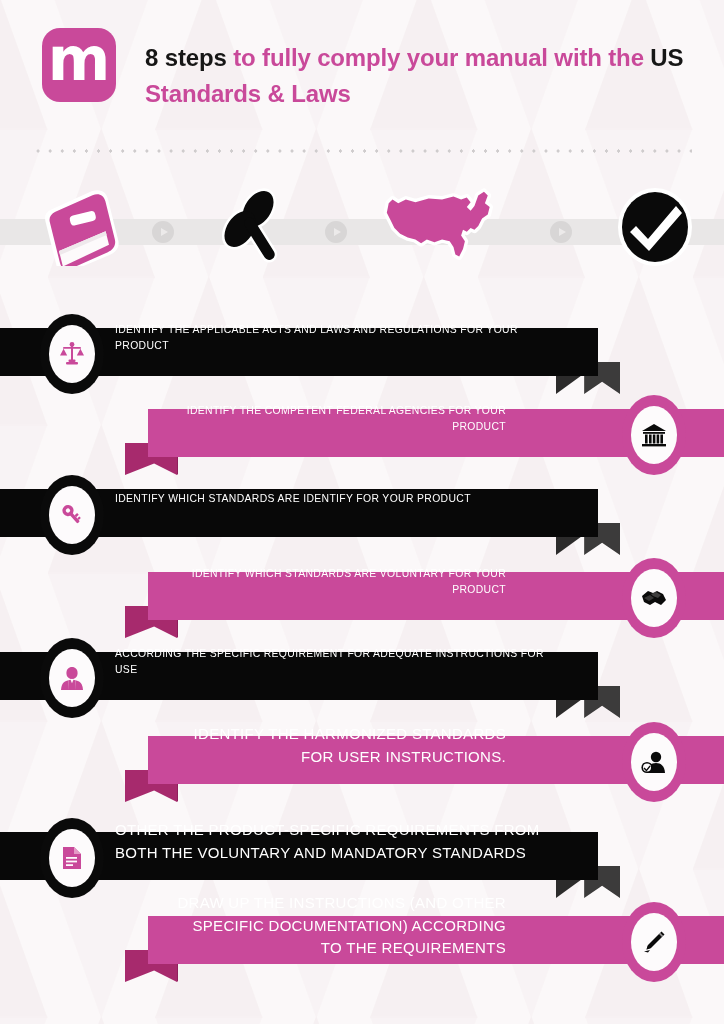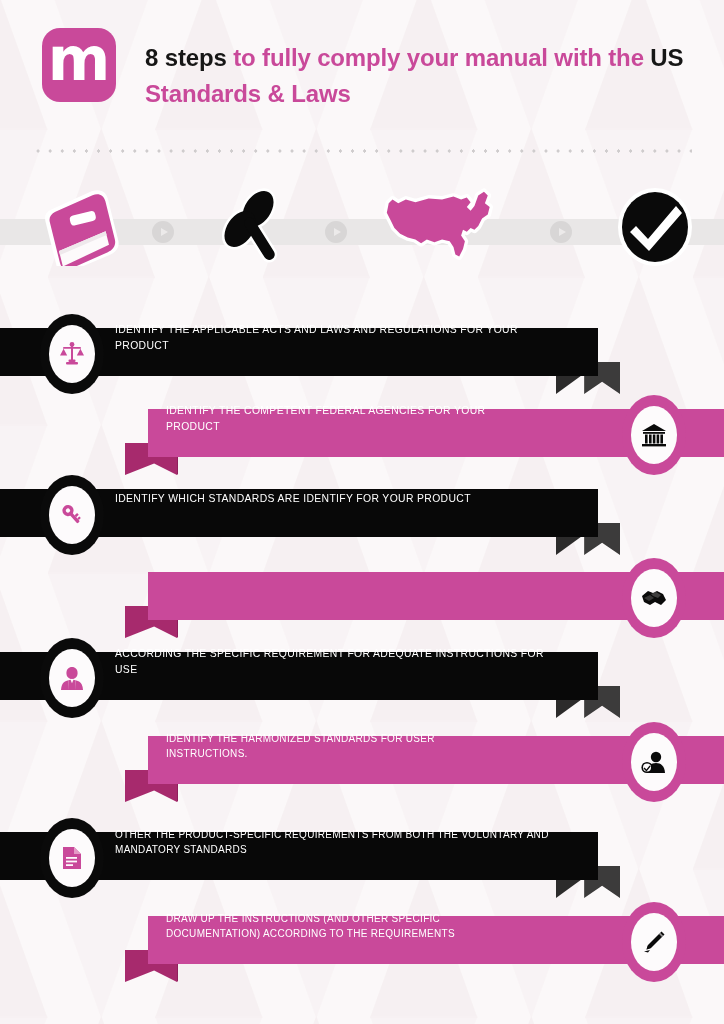--- a/index.html
+++ b/index.html
@@ -215,22 +215,22 @@
     display: flex;
     flex-direction: column;
     justify-content: center;
     color: #ffffff;
     letter-spacing: .35px;
     font-size: 10.4px;
     font-weight: 400;
     line-height: 1.52;
   }
   .step.dark .bar-label { left: 115px; right: 30px; }
-  .step.pink .bar-label { left: 166px; right: 90px; }
-  .bar-label.sm { font-size: 10px; letter-spacing: .3px; }
+  .step.pink .bar-label { left: 173px; right: 90px; text-align: right; }
+  .bar-label.sm { font-size: 15px; letter-spacing: .3px; }
 
   
   .medallion {
     position: absolute;
     top: 0;
     width: 64px; height: 80px;
     border-radius: 50%;
     display: flex;
     align-items: center;
     justify-content: center;
@@ -478,20 +478,23 @@
           </g>
         </svg>
       </div>
     </div>
   </div>
 
   <div class="step pink" style="top:258px">
     <div class="tail-shadow"></div>
     <div class="tail"></div>
     <div class="bar"></div>
+    <div class="bar-label">
+      <span>IDENTIFY WHICH STANDARDS ARE VOLUNTARY FOR YOUR PRODUCT</span>
+    </div>
     <div class="medallion">
       <div class="inner">
         <svg width="26" height="22" viewBox="0 0 26 22">
           <g fill="#0a0a0a">
             <path d="M1 9 L7 4 L12 6 L16 4 L22 7 L25 13 L20 18 L14 15 L9 18 L3 15 Z"></path>
             <path d="M10 7 L15 5 L20 8 L17 11 L12 9 Z" fill="#fdfbfc" opacity=".22"></path>
             <path d="M3 11 L9 8 L13 11 L8 14 Z" fill="#fdfbfc" opacity=".18"></path>
           </g>
         </svg>
       </div>

